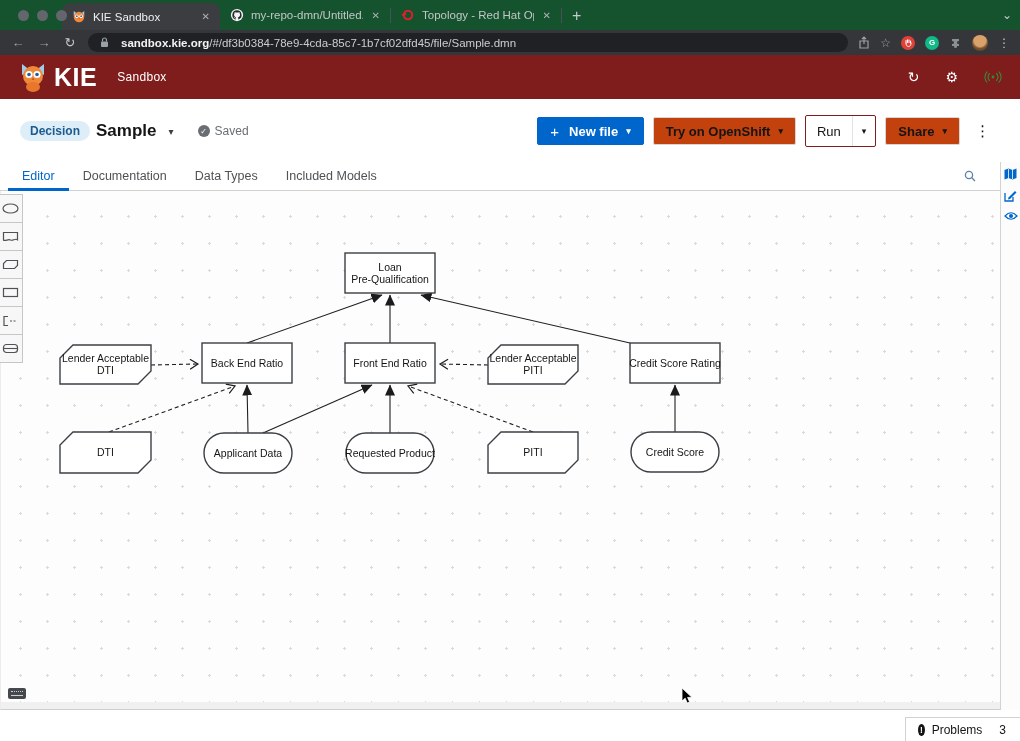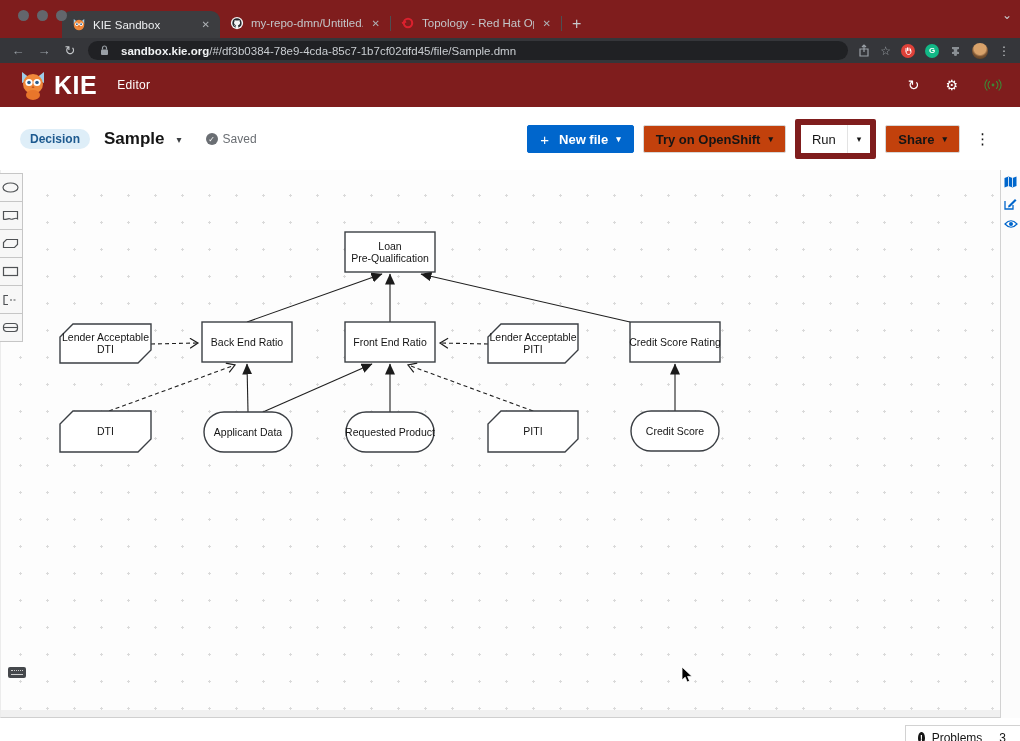--- a/index.html
+++ b/index.html
@@ -1,20 +1,20 @@
 <!DOCTYPE html>
 <html><head>
 <meta charset="utf-8">
 <style>
   * { margin:0; padding:0; box-sizing:border-box; }
   html,body { width:1020px; height:741px; overflow:hidden; background:#fff;
               font-family:"Liberation Sans", sans-serif; }
 
   
-  .chrome-tabs { height:38px; background:#7f1d1d; display:flex; align-items:flex-end; position:relative; }
+  .chrome-tabs { height:30px; background:#14532d; display:flex; align-items:flex-end; position:relative; }
   .traffic-lights { position:absolute; left:18px; top:10px; display:flex; gap:8px; }
   .traffic-lights span { width:11px; height:11px; border-radius:50%; background:#63666c; }
   .tabs-row { display:flex; align-items:flex-end; margin-left:62px; height:30px; flex:1; }
   .btab { display:flex; align-items:center; gap:7px; font-size:11.5px; color:#c3c6c9; height:30px; padding:0 10px; max-width:170px; }
   .btab.active { background:#3c3d40; color:#eceef0; height:27px; border-radius:9px 9px 0 0; width:158px; }
   .btab .title { white-space:nowrap; overflow:hidden; text-overflow:clip; flex:1; }
   .btab .x { color:#aeb1b5; font-size:10px; margin-left:2px; cursor:default; }
   .tab-sep { width:1px; height:15px; background:#4c4f53; margin:0 0 7px 0; }
   .new-tab { color:#c7c9cc; font-size:16px; margin:0 0 5px 10px; }
   .tabstrip-chevron { position:absolute; right:8px; top:8px; color:#c7c9cc; font-size:12px; }
@@ -34,31 +34,31 @@
   .masthead { height:44px; background:#7f1d1d; display:flex; align-items:center; padding:0 18px; }
   .brand { display:flex; align-items:center; gap:6px; }
   .brand-kie { color:#fff; font-size:25px; font-weight:bold; letter-spacing:.5px; }
   .brand-sub { color:#fff; font-size:12px; margin-left:14px; letter-spacing:.3px; }
   .mast-right { margin-left:auto; display:flex; align-items:center; gap:26px; }
   .mast-ic { color:#ffffff; font-size:14px; line-height:1; }
 
   
   .file-toolbar { background:#fff; display:flex; align-items:center; padding:17px 24px 16px 20px; height:63px; }
   .badge { background:#deeef8; color:#1d5a8f; font-size:12px; font-weight:bold; padding:3px 10px; border-radius:12px; }
-  .file-title { font-size:17px; font-weight:bold; color:#151515; margin-left:14px; }
+  .file-title { font-size:17px; font-weight:bold; color:#151515; margin-left:6px; }
   .title-caret { color:#3c3f42; font-size:10px; margin-left:12px; }
   .saved { display:flex; align-items:center; gap:5px; margin-left:24px; color:#6a6e73; font-size:12px; }
   .saved-check { width:12px; height:12px; border-radius:50%; background:#6a6e73; color:#fff; font-size:8px; display:flex; align-items:center; justify-content:center; }
   .ft-right { margin-left:auto; display:flex; align-items:center; gap:9px; }
   .btn { height:28px; display:inline-flex; align-items:center; font-size:13px; border-radius:2px; padding:0 12px; background:#c2410c; border:1px solid #d6d6d6; color:#151515; gap:8px;font-weight:bold; }
   .btn .c { font-size:9px; color:#151515; }
   .btn-primary { background:#0066cc; border-color:#0066cc; color:#fff; font-weight:bold; }
   .btn-primary .c { color:#fff; }
   .btn-primary .plus { font-weight:normal; font-size:15px; margin-right:2px; }
-  .split { display:inline-flex; height:40px; border:6px solid #7f1d1d; border-radius:2px; background:#fff; }
+  .split { display:inline-flex; height:32px; border:1px solid #7f1d1d; border-radius:2px; background:#fff; }
   .split .seg { display:flex; align-items:center; padding:0 11px; font-size:13px; color:#151515; }
   .split .seg.caret { border-left:1px solid #e3e3e3; padding:0 9px; font-size:9px; }
   .kebab { color:#151515; font-size:15px; padding:0 6px; }
 
   
   .editor-body { display:flex; height:548px; }
   .left-col { flex:1; display:flex; flex-direction:column; min-width:0; }
   .editor-tabs { height:29px; display:flex; align-items:stretch; border-bottom:1px solid #d2d2d2; padding-left:8px; background:#fff; }
   .etab { display:flex; align-items:center; padding:0 14px; font-size:12.5px; color:#4f5255; position:relative; }
   .etab.active { color:#0066cc; }
@@ -179,21 +179,21 @@
       <polygon points="26,3 17,10 26,14" fill="#9ecde9"></polygon>
       <circle cx="15" cy="15" r="10" fill="#f0883a"></circle>
       <ellipse cx="15" cy="26" rx="7" ry="5" fill="#e8762b"></ellipse>
       <circle cx="11" cy="13.5" r="3.6" fill="#fff"></circle>
         <circle cx="19" cy="13.5" r="3.6" fill="#fff"></circle>
       <circle cx="11" cy="13.5" r="1.8" fill="#2b5d8c"></circle>
         <circle cx="19" cy="13.5" r="1.8" fill="#2b5d8c"></circle>
       <polygon points="15,16.5 13.5,19 16.5,19" fill="#c9571d"></polygon>
     </svg>
     <span class="brand-kie">KIE</span>
-    <span class="brand-sub">Editor</span>
+    <span class="brand-sub">Sandbox</span>
   </div>
   <div class="mast-right">
     <span class="mast-ic">↻</span>
     <span class="mast-ic">⚙</span>
     <svg width="18" height="12" viewBox="0 0 18 12">
       <circle cx="9" cy="6" r="1.4" fill="#3e8635"></circle>
       <path d="M5.5 2.5a5 5 0 0 0 0 7M3 .8a7.5 7.5 0 0 0 0 10.4M12.5 2.5a5 5 0 0 1 0 7M15 .8a7.5 7.5 0 0 1 0 10.4" stroke="#3e8635" stroke-width="1.1" fill="none" stroke-linecap="round"></path>
     </svg>
   </div>
 </div>
@@ -223,20 +223,40 @@
     <div class="btn">
       <span>Share</span>
       <span class="c">▾</span>
     </div>
     <span class="kebab">⋮</span>
   </div>
 </div>
 
 <div class="editor-body">
   <div class="left-col">
+    <div class="editor-tabs">
+      <div class="etab active">
+          <span>Editor</span>
+        </div>
+      <div class="etab">
+          <span>Documentation</span>
+        </div>
+      <div class="etab">
+          <span>Data Types</span>
+        </div>
+      <div class="etab">
+          <span>Included Models</span>
+        </div>
+      <div class="etab-search">
+        <svg width="12" height="12" viewBox="0 0 12 12">
+            <circle cx="5" cy="5" r="3.6" fill="none" stroke="#5e81a8" stroke-width="1.3"></circle>
+            <line x1="7.8" y1="7.8" x2="11" y2="11" stroke="#5e81a8" stroke-width="1.3"></line>
+          </svg>
+      </div>
+    </div>
 
     <div class="canvas">
 
       <div class="palette">
         <div class="pal-btn">
           <svg width="17" height="11" viewBox="0 0 17 11">
               <ellipse cx="8.5" cy="5.5" rx="7.5" ry="4.5" fill="none" stroke="#4f5255" stroke-width="1.2"></ellipse>
             </svg>
         </div>
         <div class="pal-btn">

